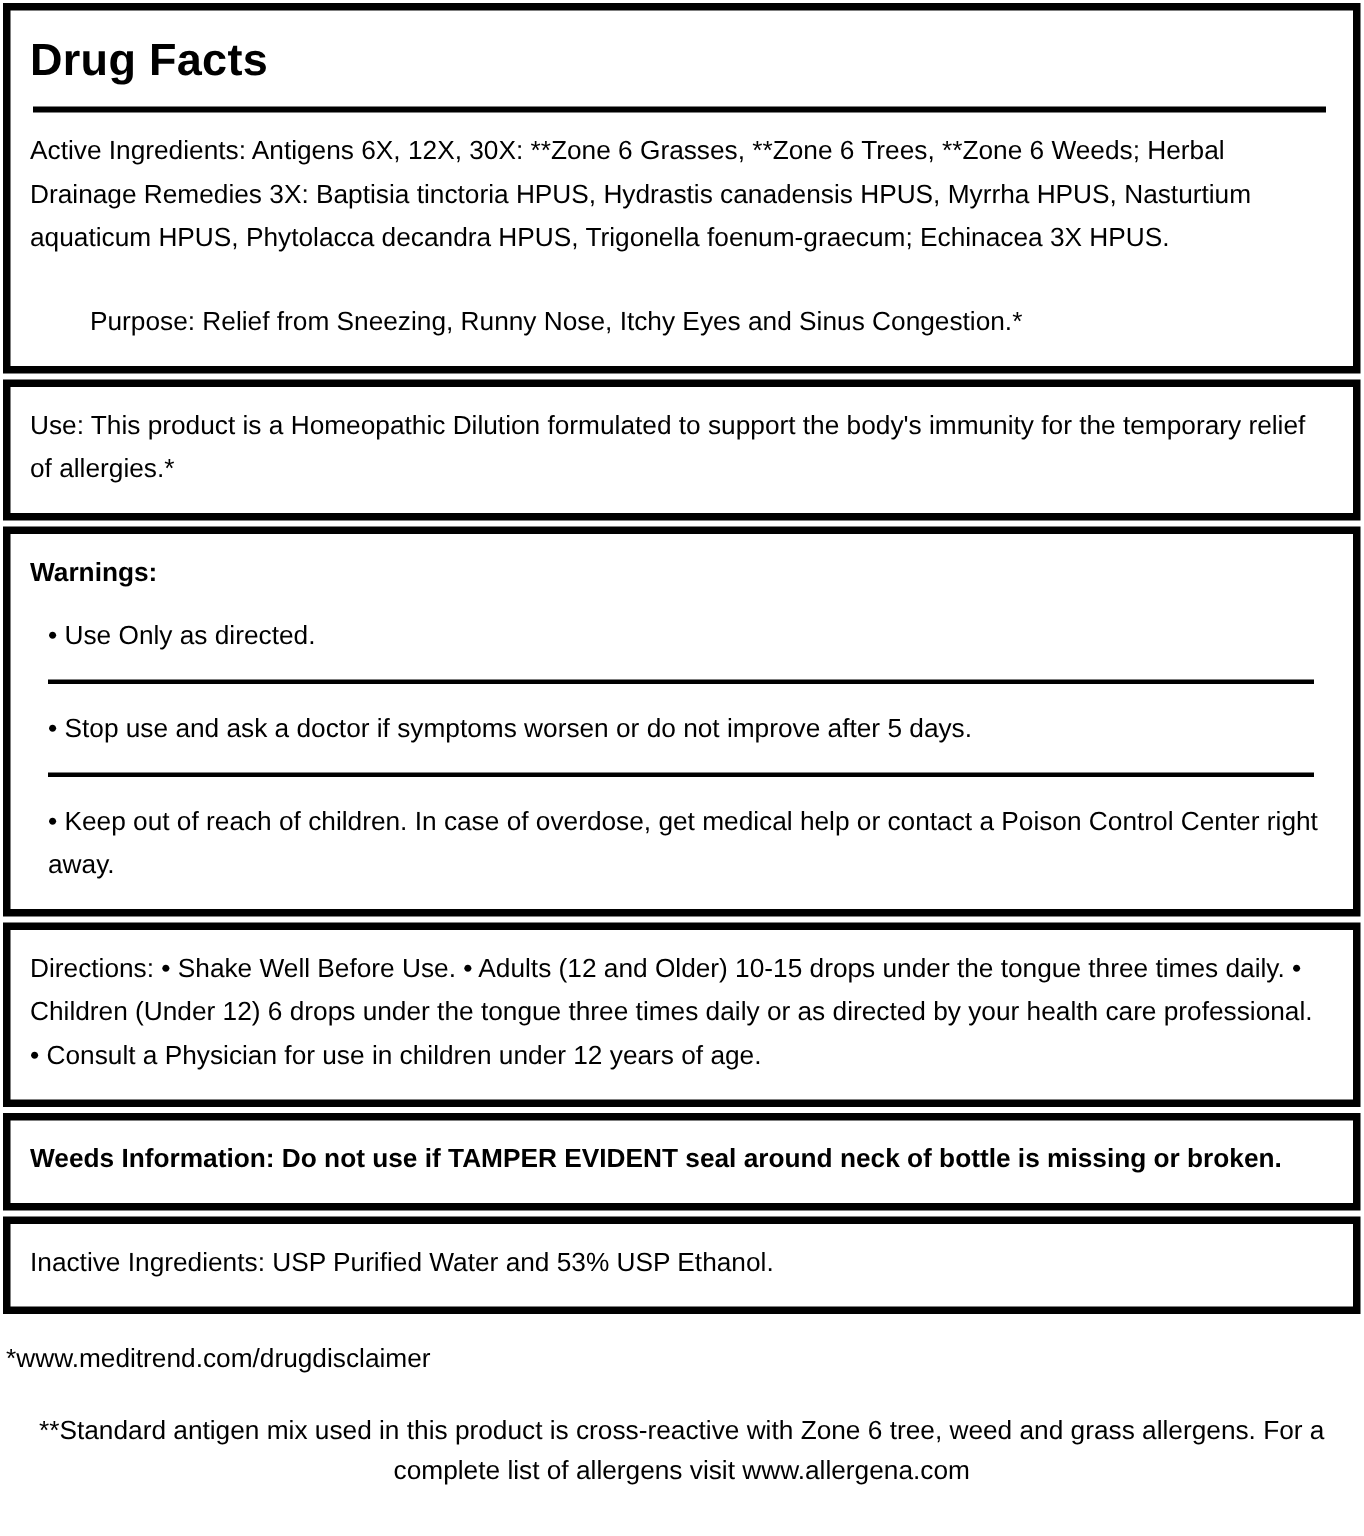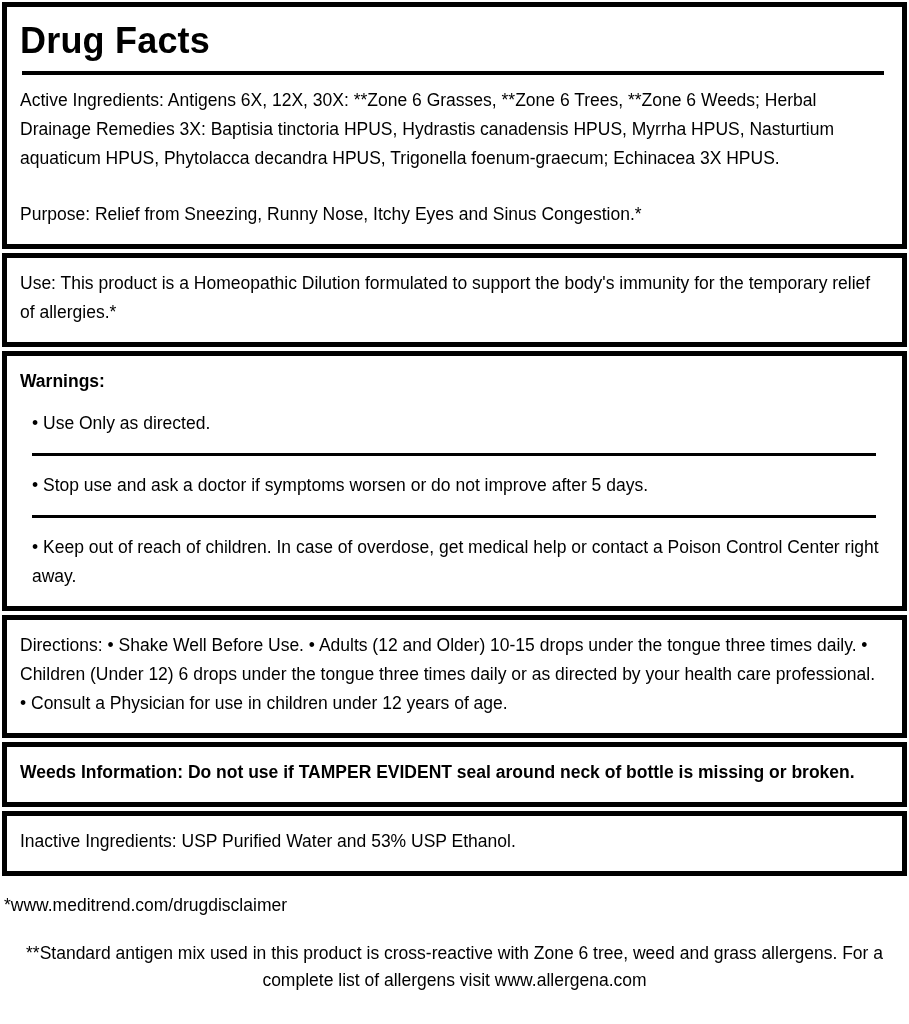--- a/index.html
+++ b/index.html
@@ -20,32 +20,32 @@
     border: 5px solid #000000;
     background: #ffffff;
     margin-bottom: 4px;
     padding: 11px 16px 15px 13px;
     font-size: 17.5px;
     line-height: 29px;
   }
   .title {
     margin: 0;
     padding-top: 6px;
-    font-size: 36px;
+    font-size: 30px;
     font-weight: bold;
     line-height: 34px;
     letter-spacing: 0.2px;
   }
   .title-rule {
     border: 0;
     border-top: 4px solid #000000;
     margin: 13px 2px 11px 2px;
   }
   .para { margin: 0; }
-  .purpose { margin-top: 27px; }
+  .purpose { margin-top: 27px; margin-left: 40px; }
   .warn-heading {
     margin: 0;
     font-weight: bold;
   }
   .warn-item {
     margin: 13px 0 0 0;
     padding-left: 12px;
   }
   .warn-item.tight { margin-top: 0; }
   .warn-rule {

